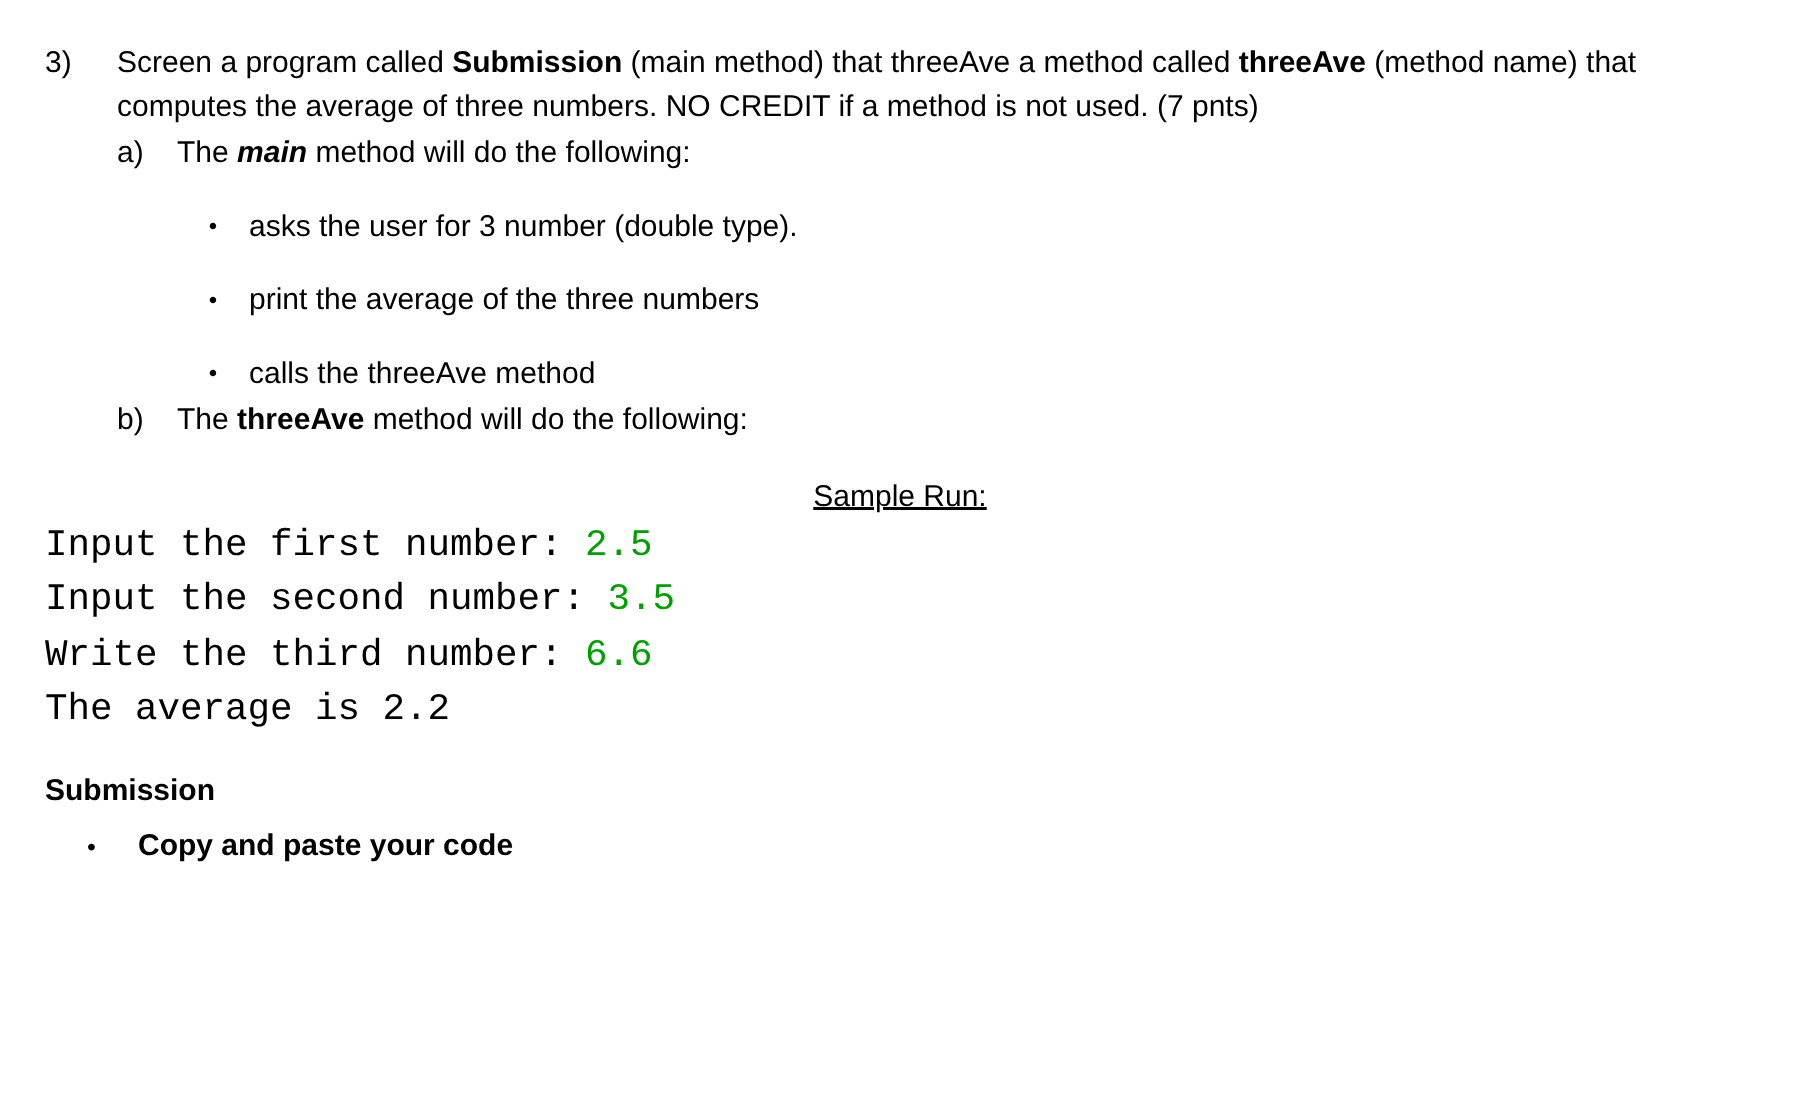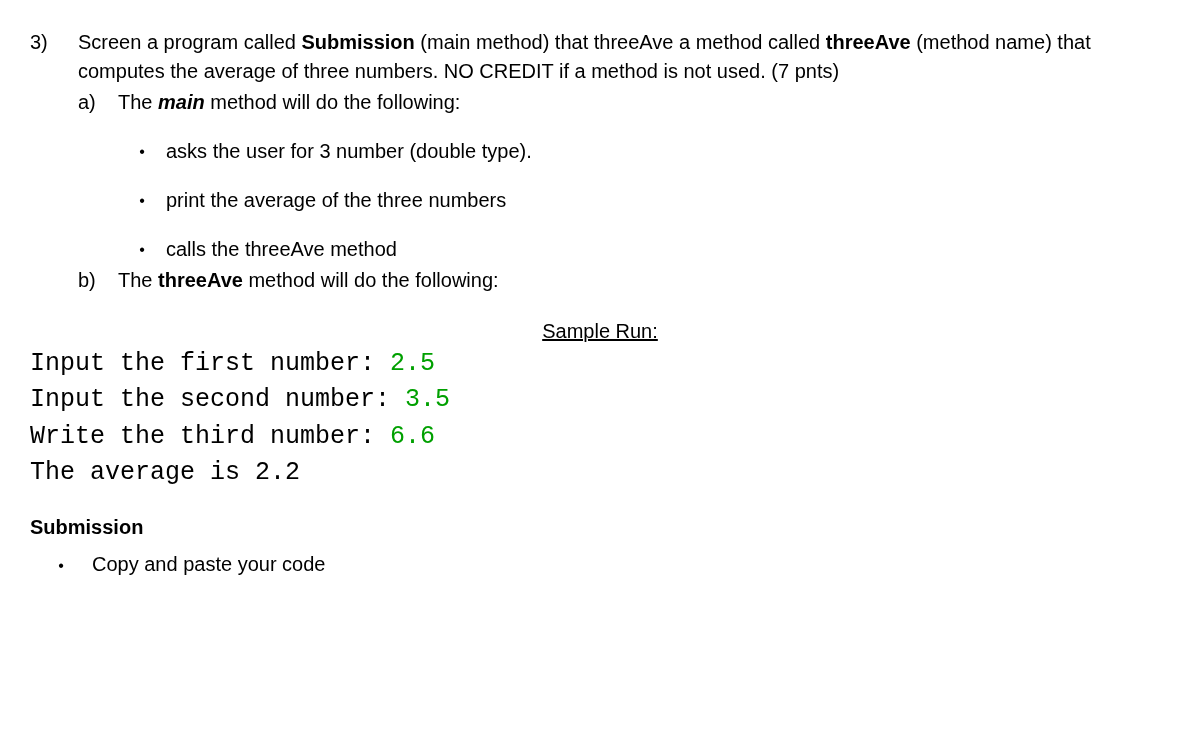--- a/index.html
+++ b/index.html
@@ -78,20 +78,21 @@
     margin-top: 22px;
   }
   .outer-bullets {
     margin: 8px 0 0 0;
     padding: 0;
     list-style: none;
   }
   .outer-bullets li {
     display: flex;
     align-items: flex-end;
+    font-weight: bold;
   }
   .outer-disc {
     width: 62px;
     flex: 0 0 62px;
     text-align: center;
   }
   .outer-disc::before {
     content: "\2022";
     font-size: 16px;
   }

